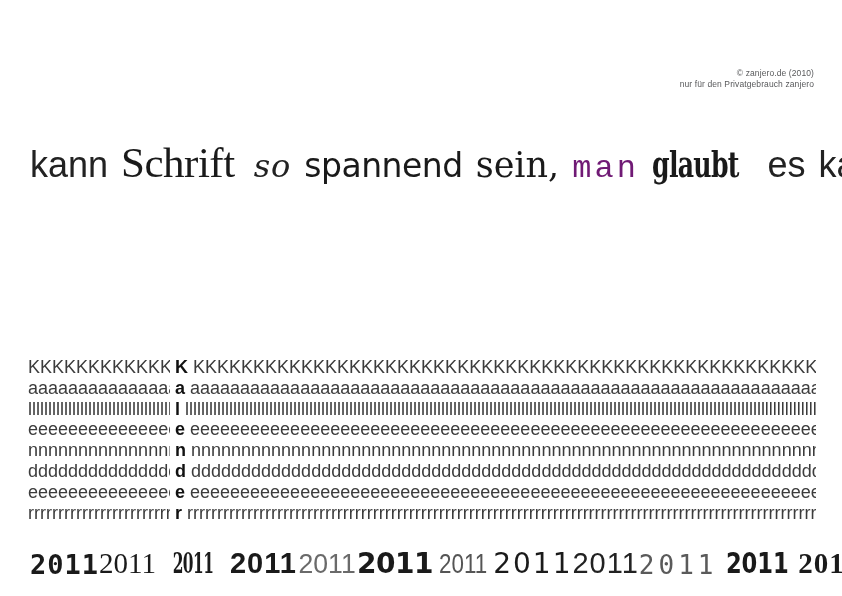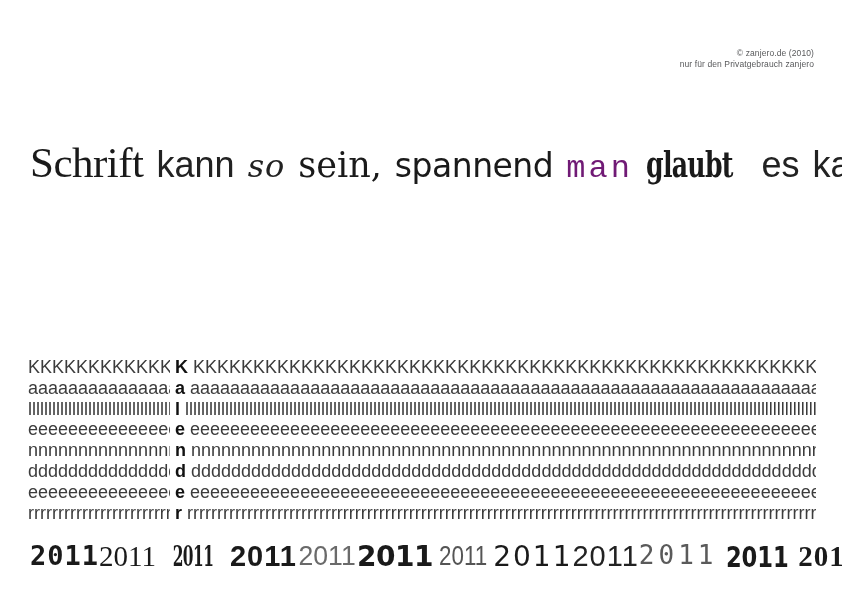--- a/index.html
+++ b/index.html
@@ -2,52 +2,52 @@
 <html><head>
 <meta charset="utf-8">
 <style>
   html,body{margin:0;padding:0;}
   body{
     width:842px;height:596px;background:#ffffff;position:relative;overflow:hidden;
     font-family:"Liberation Sans",sans-serif;color:#1a1a1a;
   }
   
   .copyright{
-    position:absolute;top:48px;right:28px;text-align:right;
+    position:absolute;top:68px;right:28px;text-align:right;
     font-size:8.5px;line-height:10.5px;color:#58595b;letter-spacing:.1px;
   }
   
   .headline{
     position:absolute;top:138px;left:30px;right:24px;
     display:flex;align-items:baseline;gap:13px;white-space:nowrap;
   }
   .hw{display:inline-block;}
   .hw.serif-garalde{font-family:"Liberation Serif",serif;font-size:43px;font-weight:400;letter-spacing:-.5px;}
   .hw.sans-light{font-family:"Liberation Sans",sans-serif;font-size:36px;font-weight:400;color:#222;}
-  .hw.serif-italic{font-family:"DejaVu Serif",serif;font-style:italic;font-size:32px;letter-spacing:1px;color:#222;}
+  .hw.serif-italic{font-family:"DejaVu Serif",serif;font-style:italic;font-size:32px;letter-spacing:1px;color:#222;margin-left:6px;}
   .hw.sans-medium{font-family:"DejaVu Sans",sans-serif;font-size:33px;font-weight:400;letter-spacing:-.5px;}
   .hw.serif-didone{font-family:"DejaVu Serif",serif;font-size:35px;font-weight:400;}
   .hw.mono-typewriter{font-family:"Liberation Mono",monospace;font-size:32px;letter-spacing:3px;color:#701a75;}
   .hw.slab-condensed{font-family:"DejaVu Serif",serif;font-size:35px;font-weight:700;transform:scaleX(.72);transform-origin:0 100%;letter-spacing:-1px;margin-right:-18px;}
   
   .specimen{
     position:absolute;top:357px;left:28px;right:26px;
   }
   .letter-row{
     display:flex;align-items:baseline;height:20.8px;line-height:20.8px;
     font-size:18px;color:#3c3c3c;white-space:nowrap;overflow:hidden;
   }
   .seg{overflow:hidden;white-space:nowrap;}
   .seg-left{width:142px;flex:0 0 142px;}
   .seg-right{flex:1 1 auto;}
   .bold-char{font-weight:700;color:#111;margin:0 5px;flex:0 0 auto;}
   
   .year-row{
     position:absolute;left:30px;right:30px;top:540px;height:40px;
-    display:flex;justify-content:space-between;align-items:flex-start;white-space:nowrap;
+    display:flex;justify-content:space-between;align-items:flex-end;white-space:nowrap;
   }
   .yr{display:inline-block;transform-origin:center 100%;}
   .yr.techno-bold{font-family:"DejaVu Sans Mono",monospace;font-weight:700;font-size:27px;letter-spacing:1px;}
   .yr.serif-regular{font-family:"Liberation Serif",serif;font-size:29px;}
   .yr.slab-condensed{font-family:"DejaVu Serif",serif;font-weight:600;font-size:28px;transform:scaleX(.55);letter-spacing:-1px;}
   .yr.sans-bold{font-family:"Liberation Sans",sans-serif;font-weight:700;font-size:29px;letter-spacing:1px;}
   .yr.thin-geometric{font-family:"Liberation Sans",sans-serif;font-size:28px;color:#6a6a6a;transform:scaleX(.95);}
   .yr.heavy-bold{font-family:"DejaVu Sans",sans-serif;font-weight:700;font-size:28px;letter-spacing:-.5px;}
   .yr.light-condensed{font-family:"Liberation Sans",sans-serif;font-size:28px;color:#555;transform:scaleX(.8);}
   .yr.wide-flared{font-family:"DejaVu Sans",sans-serif;font-size:28px;letter-spacing:2px;}
@@ -58,25 +58,25 @@
 </style>
 </head>
 <body>
 
 <div class="copyright">
   <div>© zanjero.de (2010)</div>
   <div>nur für den Privatgebrauch zanjero</div>
 </div>
 
 <div class="headline">
+    <span class="hw sans-light">kann</span>
     <span class="hw serif-garalde">Schrift</span>
-    <span class="hw sans-light">kann</span>
     <span class="hw serif-italic">so</span>
+    <span class="hw sans-medium">spannend</span>
     <span class="hw serif-didone">sein,</span>
-    <span class="hw sans-medium">spannend</span>
     <span class="hw mono-typewriter">man</span>
     <span class="hw slab-condensed">glaubt</span>
     <span class="hw sans-light">es</span>
     <span class="hw sans-light">kaum</span>
   </div>
 
 <div class="specimen">
     <div class="letter-row">
       <span class="seg seg-left">KKKKKKKKKKKKKKKKKKKKKKKKKKKKKKKKKKKKKKKK</span>
       <span class="bold-char">K</span>

